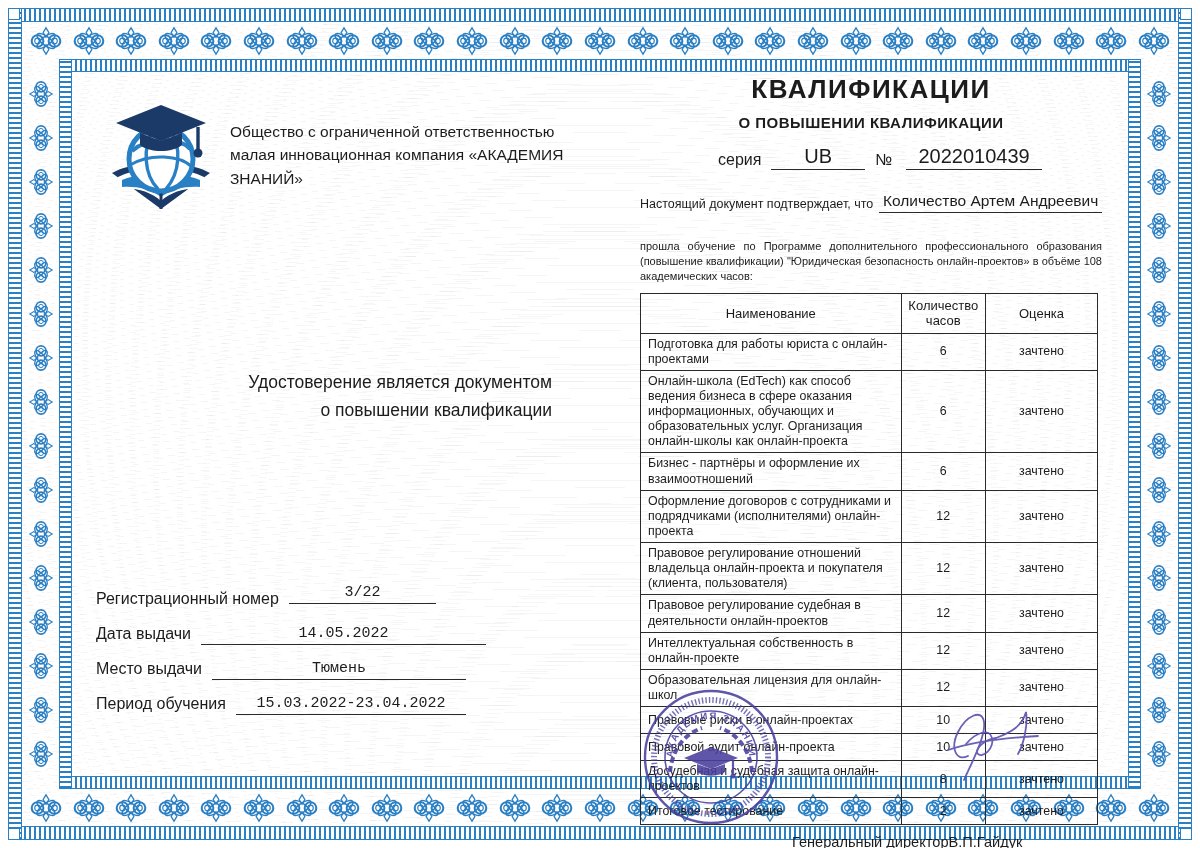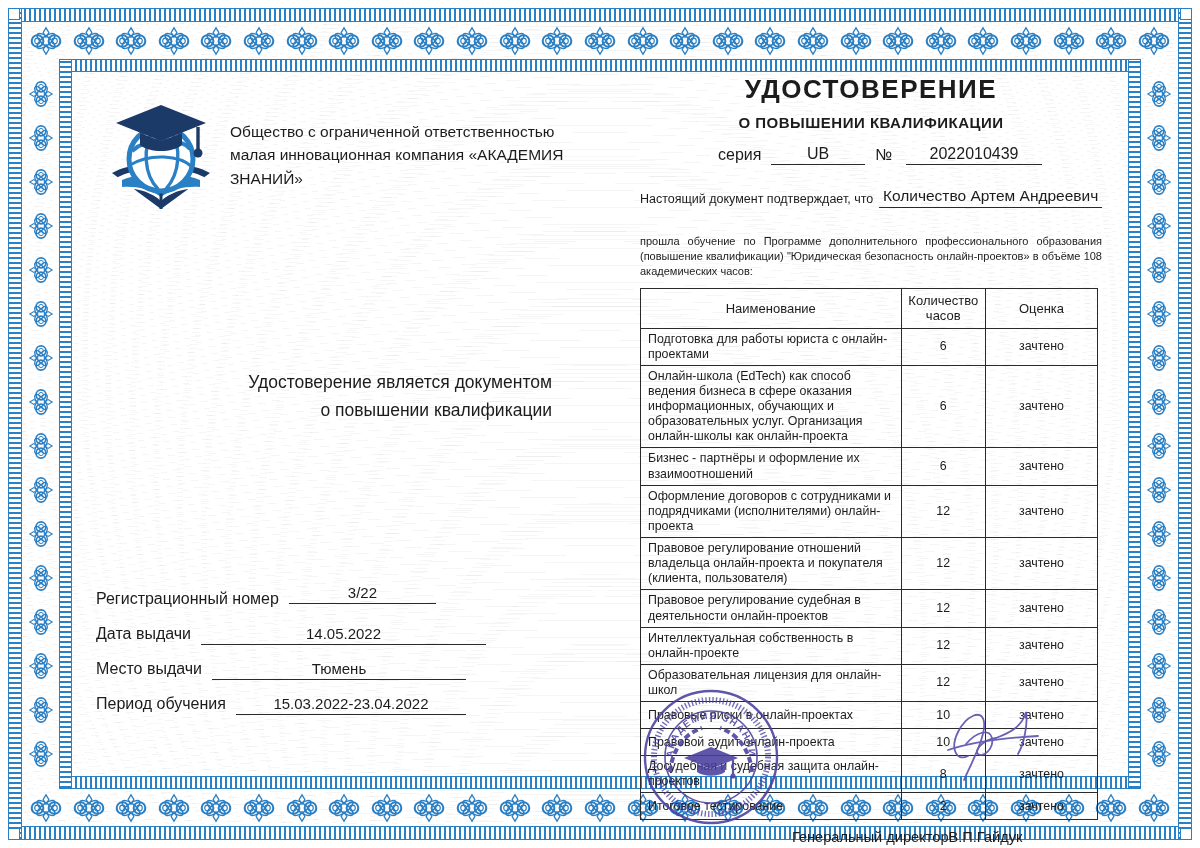--- a/index.html
+++ b/index.html
@@ -45,32 +45,32 @@
   .orn-right{top:74px;bottom:74px;right:24px;width:34px;flex-direction:column;}
   .orn svg{flex:0 0 auto;}
   
   .content{position:absolute;inset:72px;z-index:4;}
   .logo{position:absolute;left:30px;top:25px;width:118px;height:124px;}
   .org-name{position:absolute;left:158px;top:48px;width:345px;font-size:15.5px;line-height:1.5;}
   .statement{position:absolute;left:20px;top:296px;width:460px;text-align:right;font-size:17.5px;line-height:1.6;}
   .fields{position:absolute;left:24px;top:518px;width:400px;}
   .field{display:flex;align-items:flex-end;margin-bottom:15px;}
   .field-label{font-size:16px;white-space:nowrap;padding-bottom:2px;}
-  .field-value{flex:1;margin-left:10px;border-bottom:1.3px solid #2a2a2a;text-align:center;font-size:15px;padding-bottom:2px;}
+  .field-value{flex:1;margin-left:10px;border-bottom:1.3px solid #2a2a2a;text-align:center;font-size:15px;padding-bottom:2px;font-family:Liberation Mono, monospace;}
   .f-reg .field-value{transform:translateY(-6px);margin-right:60px;}
   .f-date .field-value{margin-right:10px;}
   .f-place .field-value{margin-right:30px;}
   .f-period .field-value{margin-right:30px;}
   .f-form .field-value{margin-right:50px;}
   .right-col{position:absolute;left:568px;top:0;width:462px;}
   .title{ text-align:center;font-size:26px;font-weight:bold;letter-spacing:1.5px;margin-top:2px;}
   .subtitle{text-align:center;font-size:15px;font-weight:bold;letter-spacing:.5px;margin-top:9px;}
   .series-line{display:flex;align-items:flex-end;margin-top:14px;padding:0 60px 0 78px;font-size:16px;gap:10px;}
   .series-line .lbl{white-space:nowrap;padding-bottom:1px;}
-  .u-val{border-bottom:1.3px solid #2a2a2a;text-align:center;font-size:16px;padding-bottom:1px;}
+  .u-val{border-bottom:1.3px solid #2a2a2a;text-align:center;font-size:20px;padding-bottom:1px;}
   .series-val{flex:1.1;}
   .number-val{flex:1.6;margin-left:4px;}
   .confirm-line{display:flex;align-items:flex-end;margin-top:22px;}
   .confirm-lbl{font-size:12.5px;white-space:nowrap;padding-bottom:2px;}
   .holder{flex:1;border-bottom:1.3px solid #2a2a2a;text-align:center;font-size:15.5px;padding-bottom:2px;margin-left:6px;}
   .program{margin-top:26px;font-size:11px;line-height:1.38;text-align:justify;}
   table.courses{width:458px;border-collapse:collapse;margin-top:8px;}
   table.courses th,table.courses td{border:1.4px solid #2a2a2a;font-weight:normal;vertical-align:middle;}
   table.courses th{font-size:13px;text-align:center;padding:4px 4px;height:40px;}
   table.courses td{font-size:12.4px;line-height:1.22;padding:3px 7px;height:27px;}
@@ -426,21 +426,21 @@
         <span class="field-label">Место выдачи</span>
         <span class="field-value">Тюмень</span>
       </div>
       <div class="field f-period">
         <span class="field-label">Период обучения</span>
         <span class="field-value">15.03.2022-23.04.2022</span>
       </div>
     </div>
 
     <div class="right-col">
-      <div class="title">УДОСТОВЕРЕНИЕ</div>
+      <div class="title">КВАЛИФИКАЦИИ</div>
       <div class="subtitle">О ПОВЫШЕНИИ КВАЛИФИКАЦИИ</div>
 
       <div class="series-line">
         <span class="lbl">серия</span>
         <span class="u-val series-val">UB</span>
         <span class="lbl">№</span>
         <span class="u-val number-val">2022010439</span>
       </div>
 
       <div class="confirm-line">

